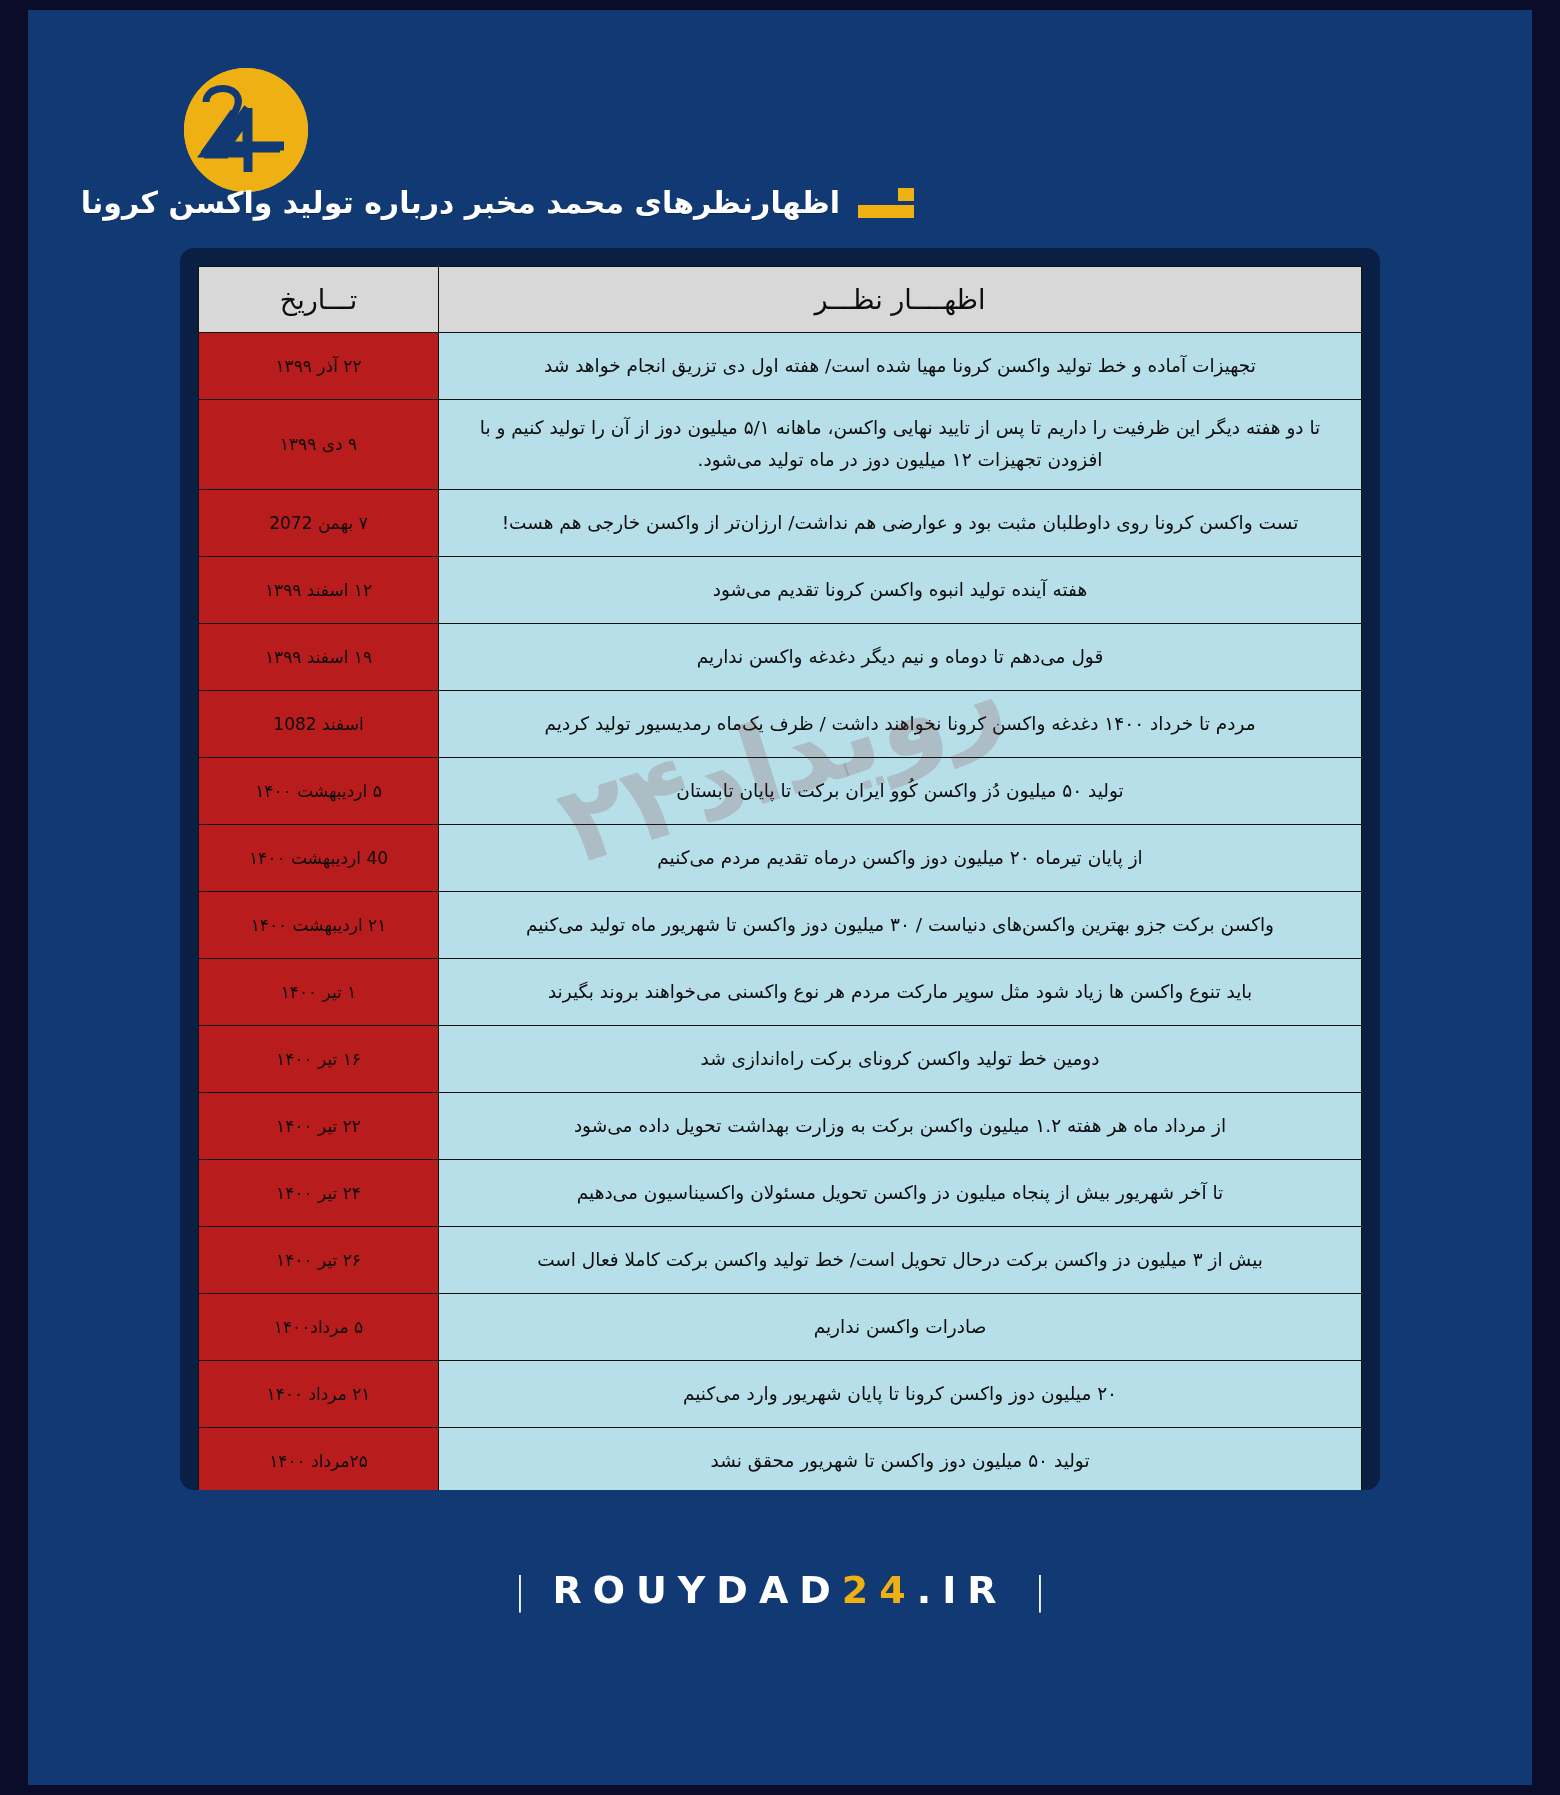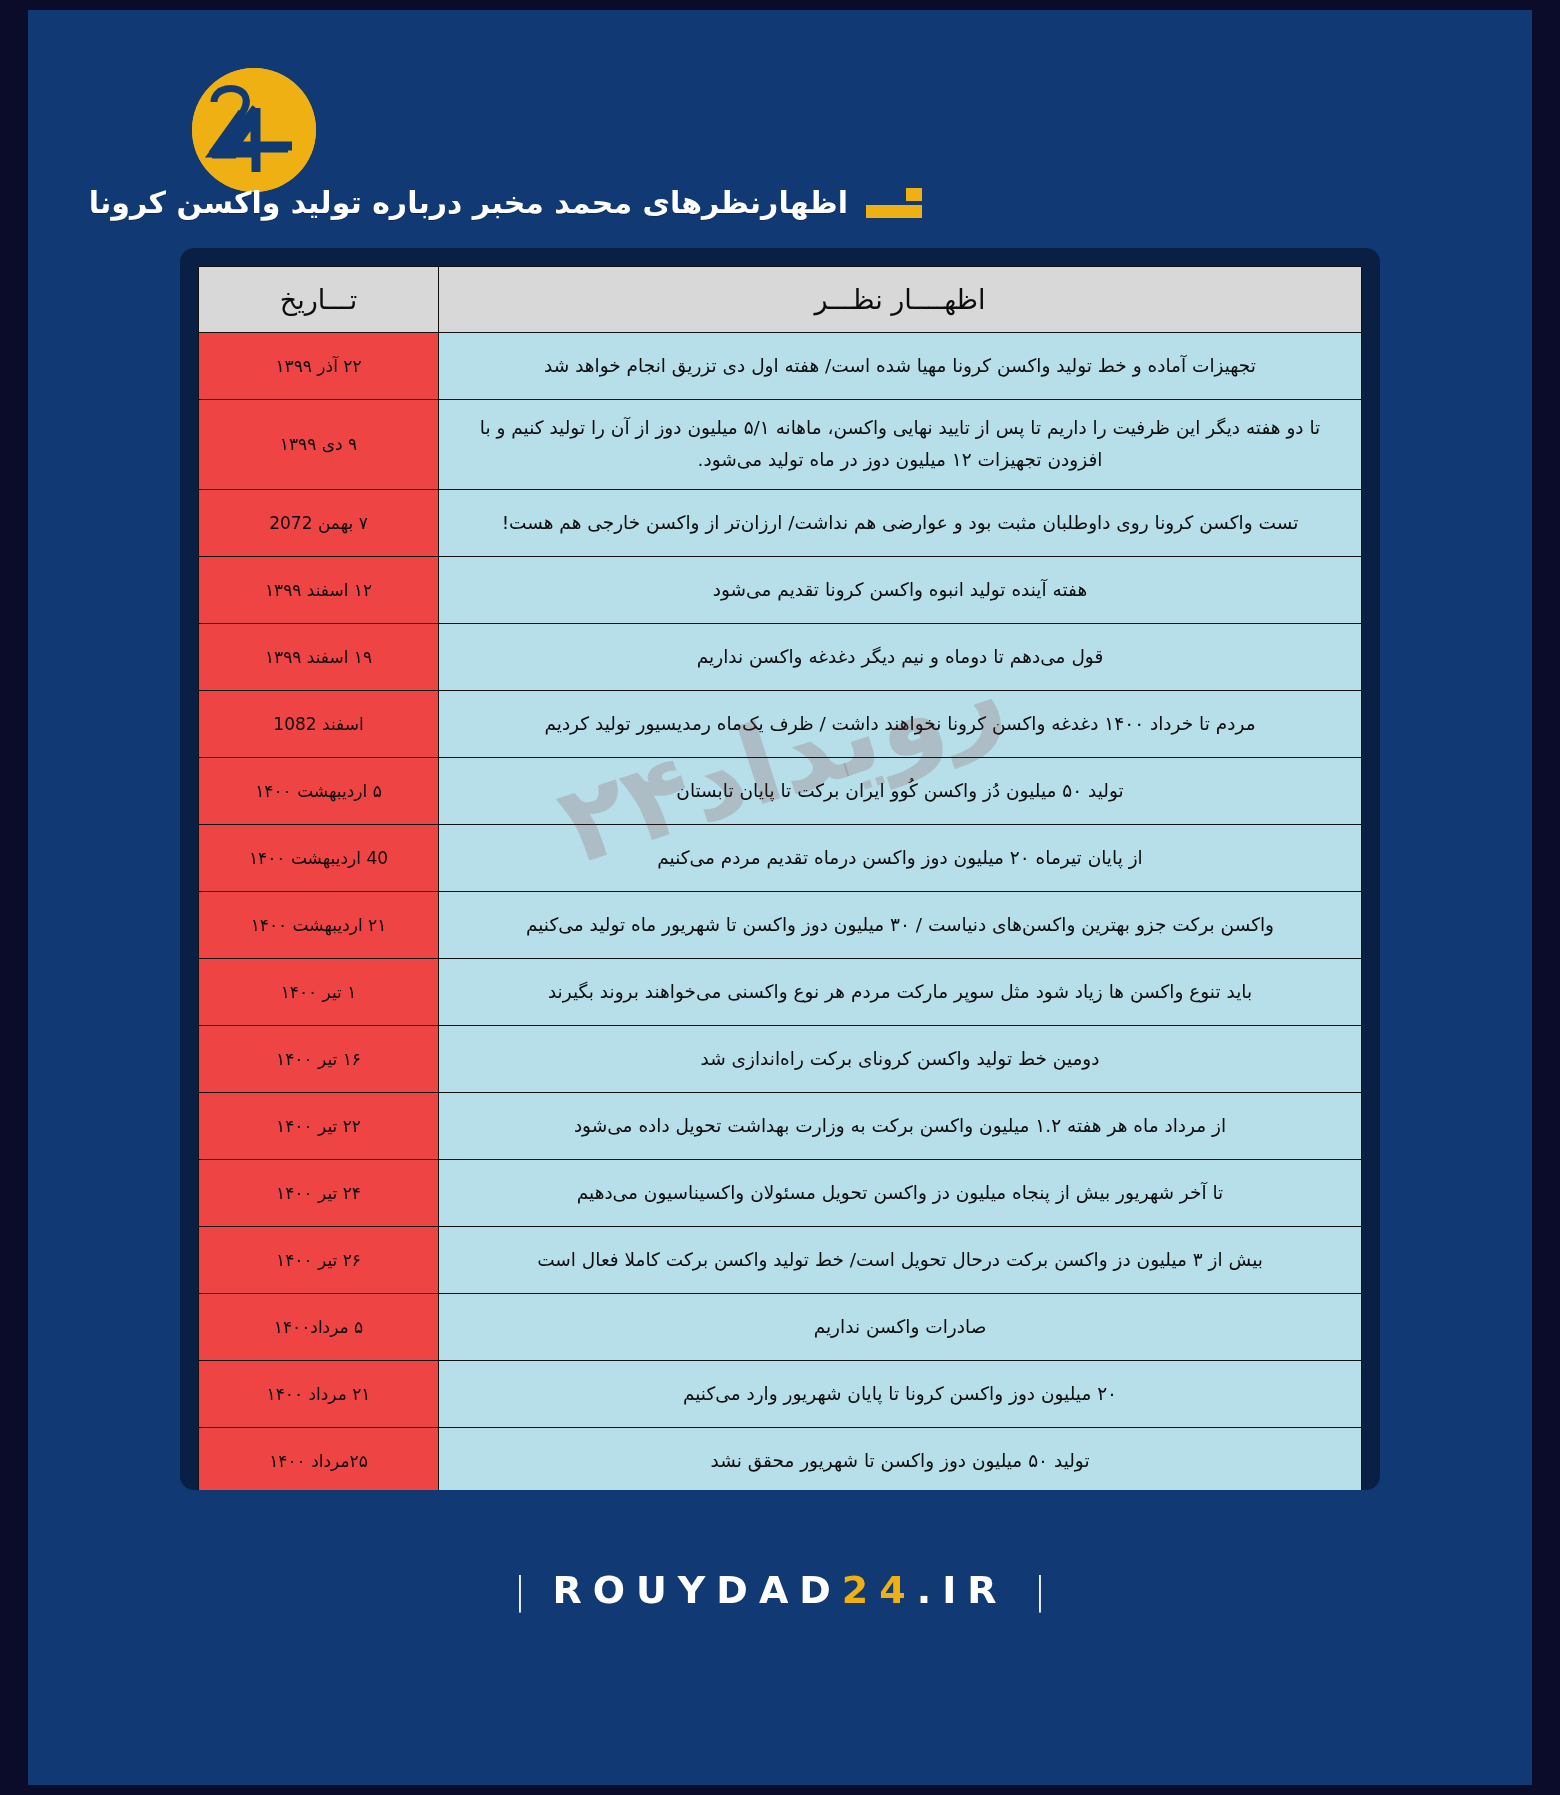--- a/index.html
+++ b/index.html
@@ -25,21 +25,21 @@
     left: 28px;
     top: 10px;
     width: 1504px;
     height: 1775px;
     background: #113a74;
   }
 
   
   .header {
     position: absolute;
-    left: 16px; top: 0;
+    left: 8px; top: 0;
     width: 1208px;
     height: 230px;
   }
 
   .logo {
     position: absolute;
     left: 148px;
     top: 58px;
     width: 124px;
     height: 124px;
@@ -146,21 +146,21 @@
 
   thead th {
     background: #d8d8d8;
     height: 66px;
     font-size: 27px;
     font-weight: normal;
     letter-spacing: 1px;
   }
 
   tbody td.date {
-    background: #ef4444;
+    background: #b91c1c;
     font-size: 17px;
     font-weight: normal;
     padding: 23px 4px;
   }
 
   tbody td.stmt {
     background: #b7dfe9;
     font-size: 18.5px;
     font-weight: normal;
     line-height: 1.75;

